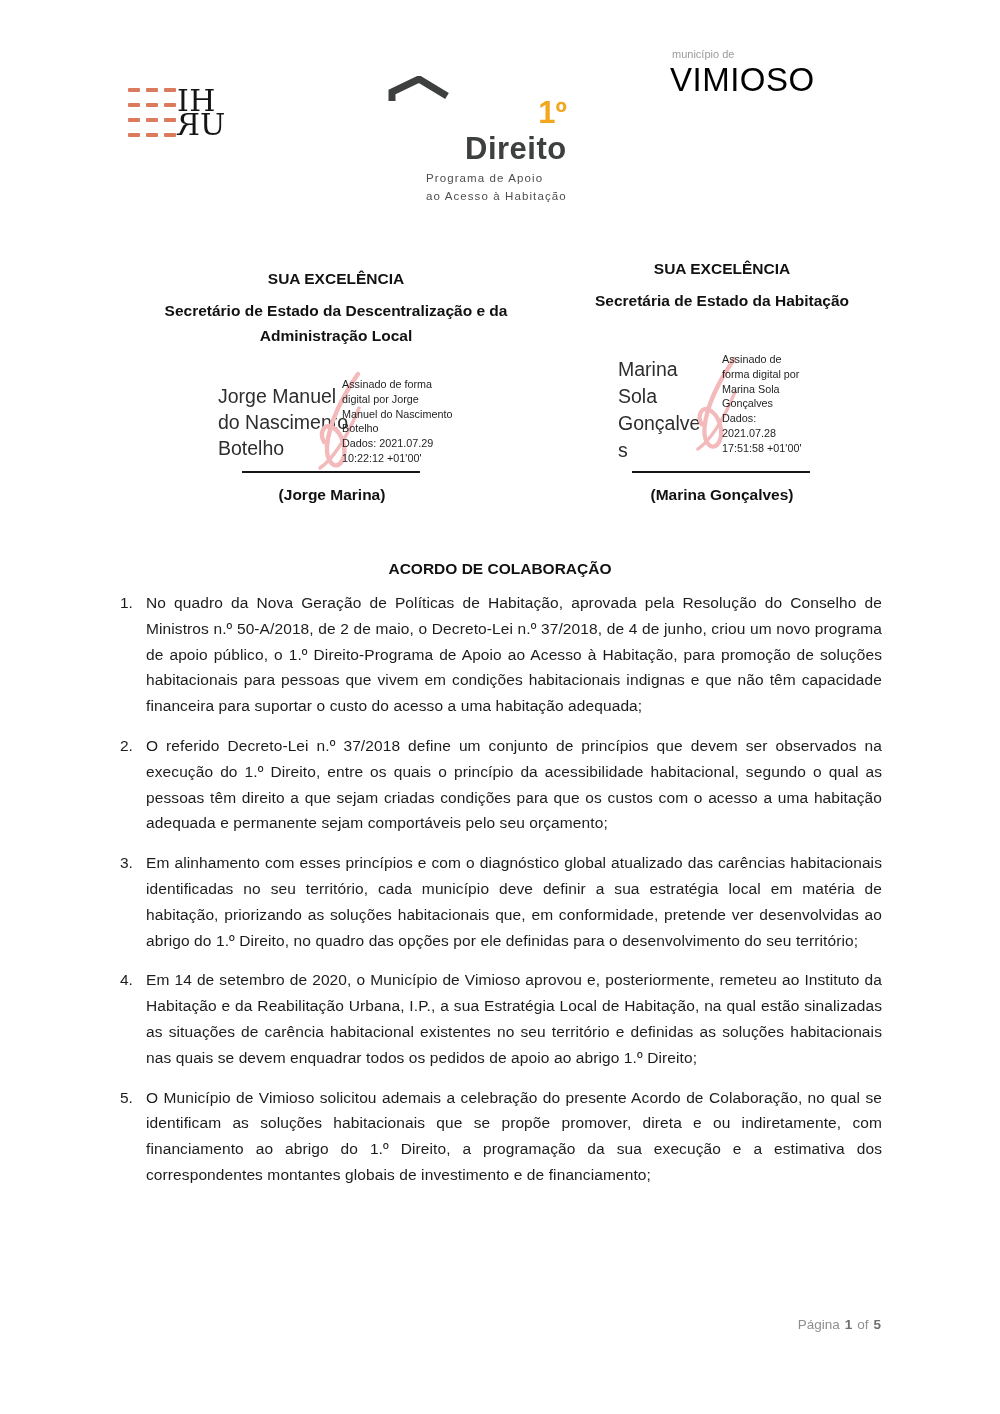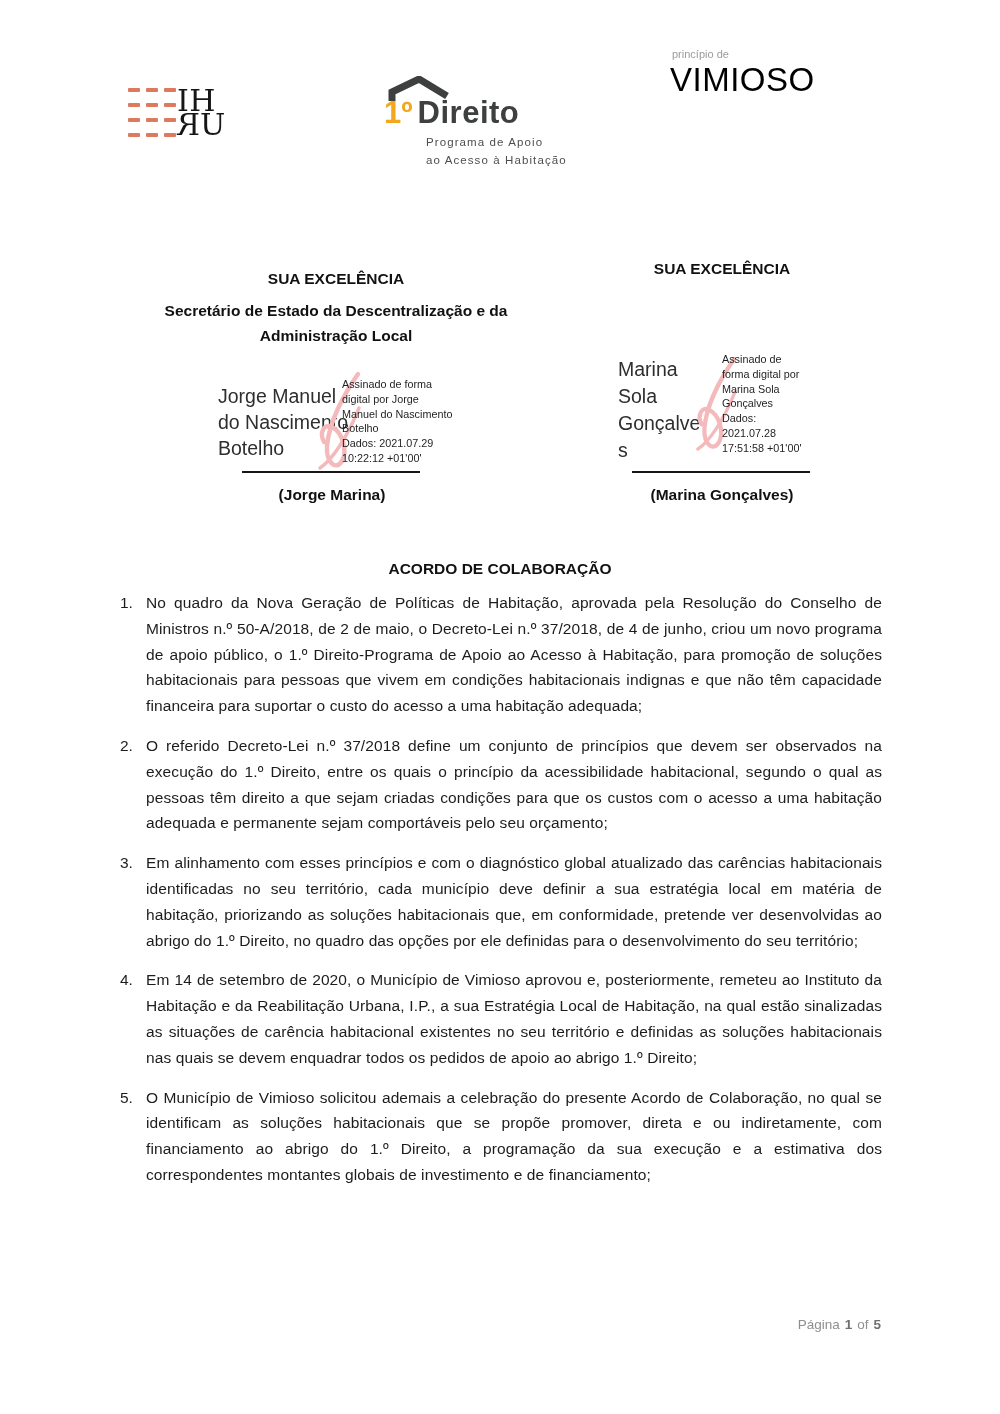--- a/index.html
+++ b/index.html
@@ -11,21 +11,21 @@
 
   
   .ihru{position:absolute;left:128px;top:88px;display:flex;align-items:center;gap:1px;}
   .dashgrid{display:grid;grid-template-columns:repeat(3,12px);grid-auto-rows:4px;column-gap:6px;row-gap:11px;}
   .dash{width:12px;height:4px;background:#dc7a5e;border-radius:1px;}
   .ihru-letters{font-family:"DejaVu Serif",serif;font-size:30px;line-height:24px;color:#161616;letter-spacing:.5px;}
   .mirror{display:inline-block;transform:scaleX(-1);}
 
   .direito{position:absolute;left:384px;top:76px;}
   .roof{display:block;margin-left:4px;}
-  .d-row{display:flex;align-items:flex-end;margin-top:-7px;}
+  .d-row{display:flex;align-items:flex-end;margin-top:-7px;flex-direction:column;}
   .d-num{color:#f2a71f;font-weight:bold;font-size:31px;}
   .d-name{color:#3e4040;font-weight:bold;font-size:31px;margin-left:5px;letter-spacing:.5px;}
   .d-sub{margin-left:42px;margin-top:3px;font-size:11.5px;color:#4e4e4e;letter-spacing:1.1px;line-height:1.55;}
 
   .vimioso{position:absolute;left:670px;top:40px;}
   .v-icons{display:flex;align-items:flex-start;}
   .v-ico1{width:40px;height:48px;margin-top:6px;border:2px solid #e8e070;border-radius:9px;background:#fff;position:relative;overflow:hidden;}
   .v-ico1 svg{position:absolute;left:0;bottom:2px;}
   .v-ico2{width:29px;height:58px;margin-left:9px;border:2px solid #c0b0a0;border-radius:9px;background:#fff;position:relative;}
   .v-ico2 svg{position:absolute;left:1px;top:-6px;overflow:visible;}
@@ -103,32 +103,33 @@
     </svg>
     <div class="d-row">
       <span class="d-num">1º</span>
       <span class="d-name">Direito</span>
     </div>
     <div class="d-sub pre">Programa de Apoio
 ao Acesso à Habitação</div>
   </div>
 
   <div class="vimioso">
-    <div class="v-small">princípio de</div>
+    <div class="v-small">município de</div>
     <div class="v-name">VIMIOSO</div>
   </div>
 
 
   <div id="sig-head-left" class="sig-head">
     <div>SUA EXCELÊNCIA</div>
     <div class="t2 pre">Secretário de Estado da Descentralização e da
 Administração Local</div>
   </div>
   <div id="sig-head-right" class="sig-head">
     <div>SUA EXCELÊNCIA</div>
+    <div class="t2 pre">Secretária de Estado da Habitação</div>
   </div>
 
   <div id="sig-name-left" class="sig-big pre">Jorge Manuel
 do Nascimento
 Botelho</div>
   <svg id="flourish-left" class="flourish" width="48" height="106" viewBox="0 0 48 106">
     <path d="M44,4 C30,24 15,52 13,76 C12,93 22,101 28,91 C34,80 28,62 18,57 C10,53 5,63 10,72" fill="none" stroke="#f4babb" stroke-width="4.4" stroke-linecap="round"></path>
     <path d="M6,98 C18,90 33,68 45,38" fill="none" stroke="#f4babb" stroke-width="3.4" stroke-linecap="round"></path>
   </svg>
   <div id="sig-det-left" class="sig-small pre">Assinado de forma

